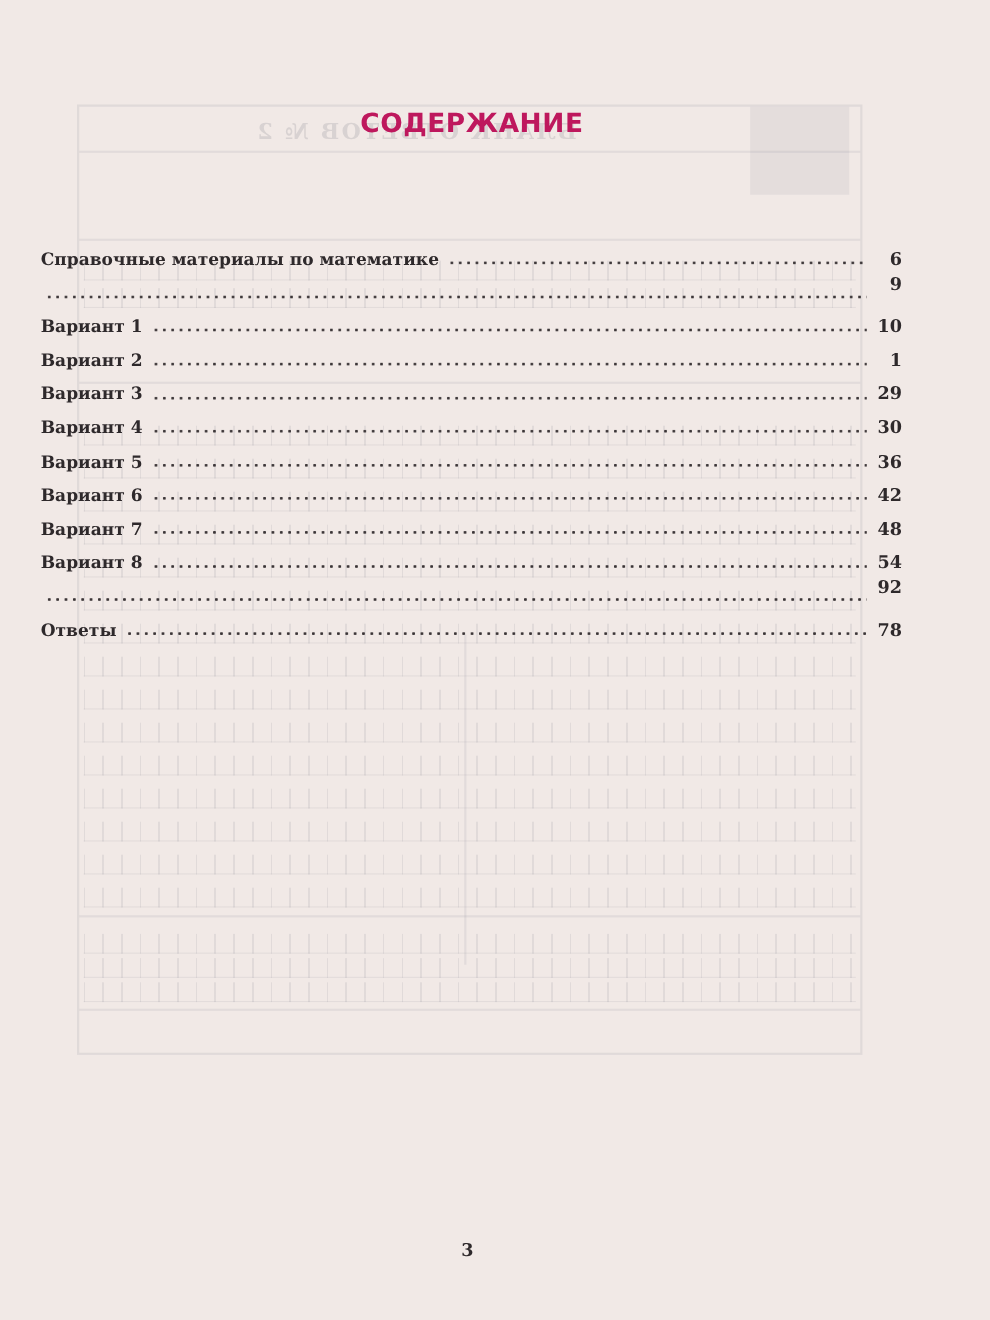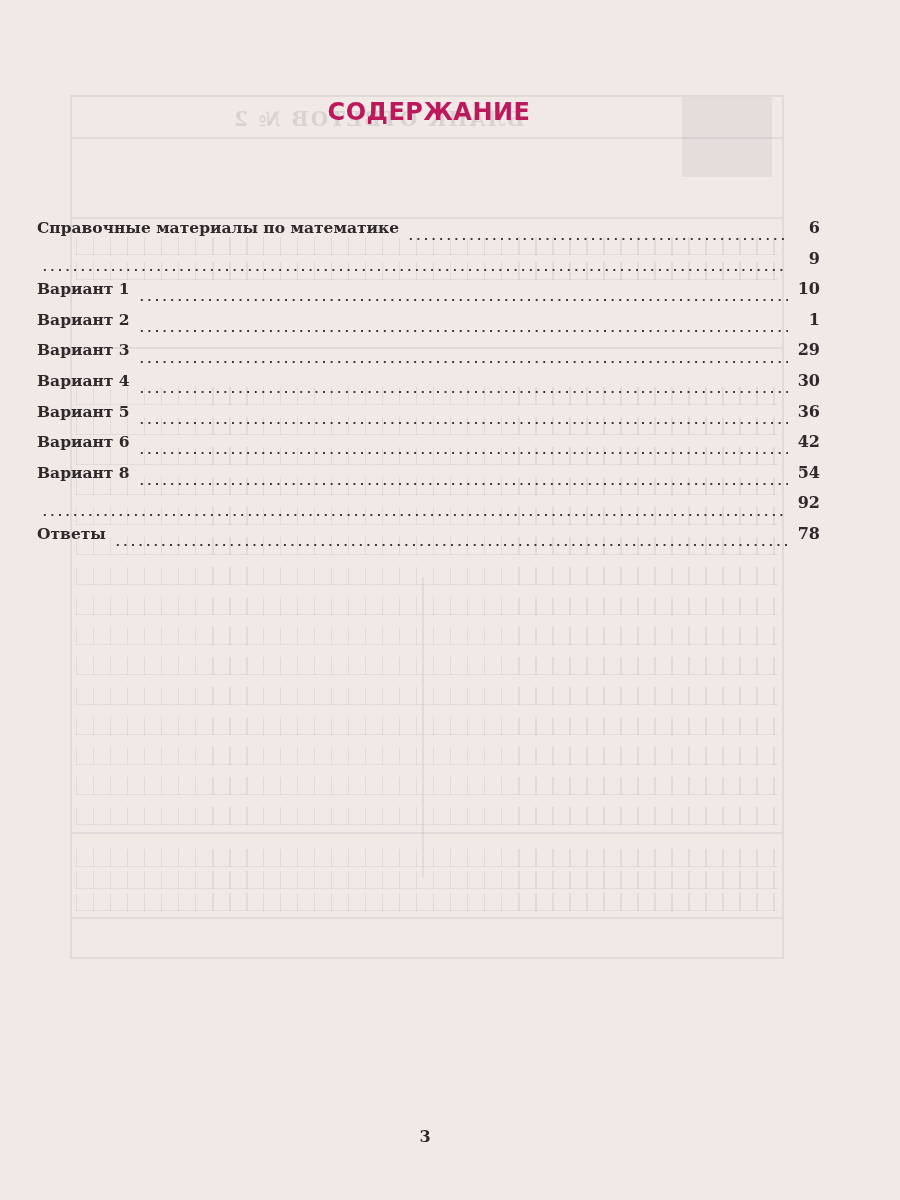--- a/index.html
+++ b/index.html
@@ -103,20 +103,21 @@
       align-items: baseline;
       height: 30.6px;
       font-size: 15.5px;
       font-weight: bold;
       color: #2e292b;
       white-space: nowrap;
     }
     .toc-label {
       flex: 0 0 auto;
       padding-right: 4px;
+      margin-top: 8px;
     }
     .toc-leader {
       flex: 1 1 auto;
       overflow: hidden;
       height: 4px;
       margin: 0 4px;
       background-image: radial-gradient(circle, #3b3537 1.1px, transparent 1.4px);
       background-size: 7.6px 4px;
       background-repeat: repeat-x;
       background-position: 0 0;
@@ -212,20 +213,25 @@
       <span class="toc-label">Вариант 5</span>
       <span class="toc-leader"></span>
       <span class="toc-page">36</span>
     </li>
     <li class="toc-item">
       <span class="toc-label">Вариант 6</span>
       <span class="toc-leader"></span>
       <span class="toc-page">42</span>
     </li>
     <li class="toc-item">
+      <span class="toc-label">Вариант 7</span>
+      <span class="toc-leader"></span>
+      <span class="toc-page">48</span>
+    </li>
+    <li class="toc-item">
       <span class="toc-label">Вариант 8</span>
       <span class="toc-leader"></span>
       <span class="toc-page">54</span>
     </li>
     <li class="toc-item">
       <span class="toc-leader"></span>
       <span class="toc-page">92</span>
     </li>
     <li class="toc-item">
       <span class="toc-label">Ответы</span>

